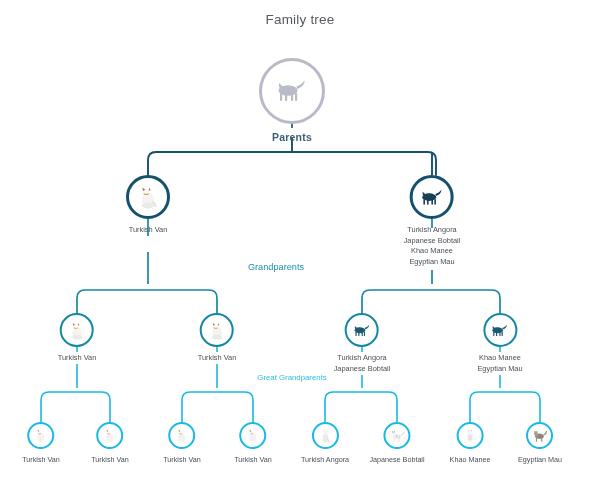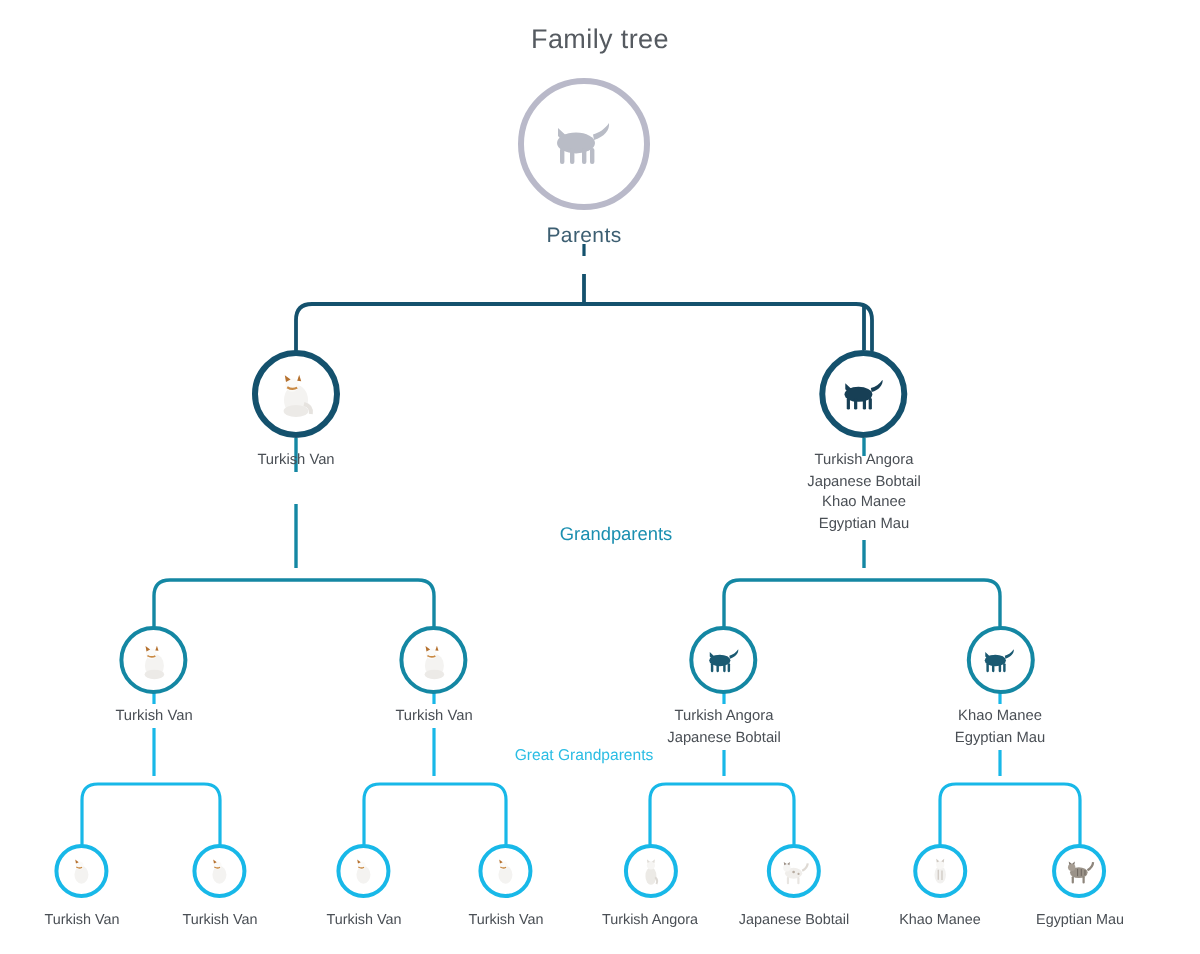--- a/index.html
+++ b/index.html
@@ -125,21 +125,21 @@
 
     <path d="M362,341 L362,352" stroke="#18b8e8" stroke-width="1.6"></path>
     <path d="M362,375 L362,388" stroke="#18b8e8" stroke-width="1.6"></path>
     <path d="M325,422 L325,400 Q325,392 333,392 L389,392 Q397,392 397,400 L397,422" stroke="#18b8e8" stroke-width="1.6" stroke-linecap="round"></path>
 
     <path d="M500,341 L500,352" stroke="#18b8e8" stroke-width="1.6"></path>
     <path d="M500,375 L500,388" stroke="#18b8e8" stroke-width="1.6"></path>
     <path d="M470,422 L470,400 Q470,392 478,392 L532,392 Q540,392 540,400 L540,422" stroke="#18b8e8" stroke-width="1.6" stroke-linecap="round"></path>
   </svg>
 
-  <div class="node" style="left:292px; top:39px;">
+  <div class="node" style="left:292px; top:58px;font-weight:bold;">
     <div class="ring ring-root">
       <svg width="34" height="26" viewBox="0 0 34 26">
         <g fill="#b9bcc6">
           <path d="M4 9 L4 5 L7.5 8.2 L13 8 L13 11 L6 11 Z"></path>
           <ellipse cx="13" cy="12.5" rx="9.5" ry="5.2"></ellipse>
           <rect x="5" y="15" width="2.2" height="8" rx="1"></rect>
           <rect x="10" y="15" width="2.2" height="8" rx="1"></rect>
           <rect x="16" y="15" width="2.2" height="8" rx="1"></rect>
           <rect x="20" y="15" width="2.2" height="8" rx="1"></rect>
           <path d="M22 11 C27 9.5 30 6 29.5 2.5 C27.5 5.5 24.5 7.5 21.5 8.2 Z"></path>
@@ -181,21 +181,21 @@
       </svg>
     </div>
     <div class="caption">
       <div>Turkish Angora</div>
       <div>Japanese Bobtail</div>
       <div>Khao Manee</div>
       <div>Egyptian Mau</div>
     </div>
   </div>
 
-  <div class="tier-label tier-grand" style="left:308px; top:262px;">Grandparents</div>
+  <div class="tier-label tier-grand" style="left:276px; top:262px;">Grandparents</div>
   <div class="tier-label tier-great" style="left:292px; top:373px;">Great Grandparents</div>
 
   <div class="node" style="left:77px; top:313px;">
     <div class="ring ring-gen2">
       <svg width="19" height="19" viewBox="0 0 24 24">
         <ellipse cx="12" cy="15" rx="6" ry="7.5" fill="#f4f3f1"></ellipse>
         <ellipse cx="12" cy="20.5" rx="6.2" ry="3" fill="#eceae7"></ellipse>
         <circle cx="10" cy="7.5" r="3.4" fill="#fbfaf8"></circle>
         <path d="M7 6 L6.4 2.6 L9.3 4.8 Z" fill="#b5712f"></path>
         <path d="M12.6 5.4 L13.6 2.4 L14.6 5.6 Z" fill="#b5712f"></path>

